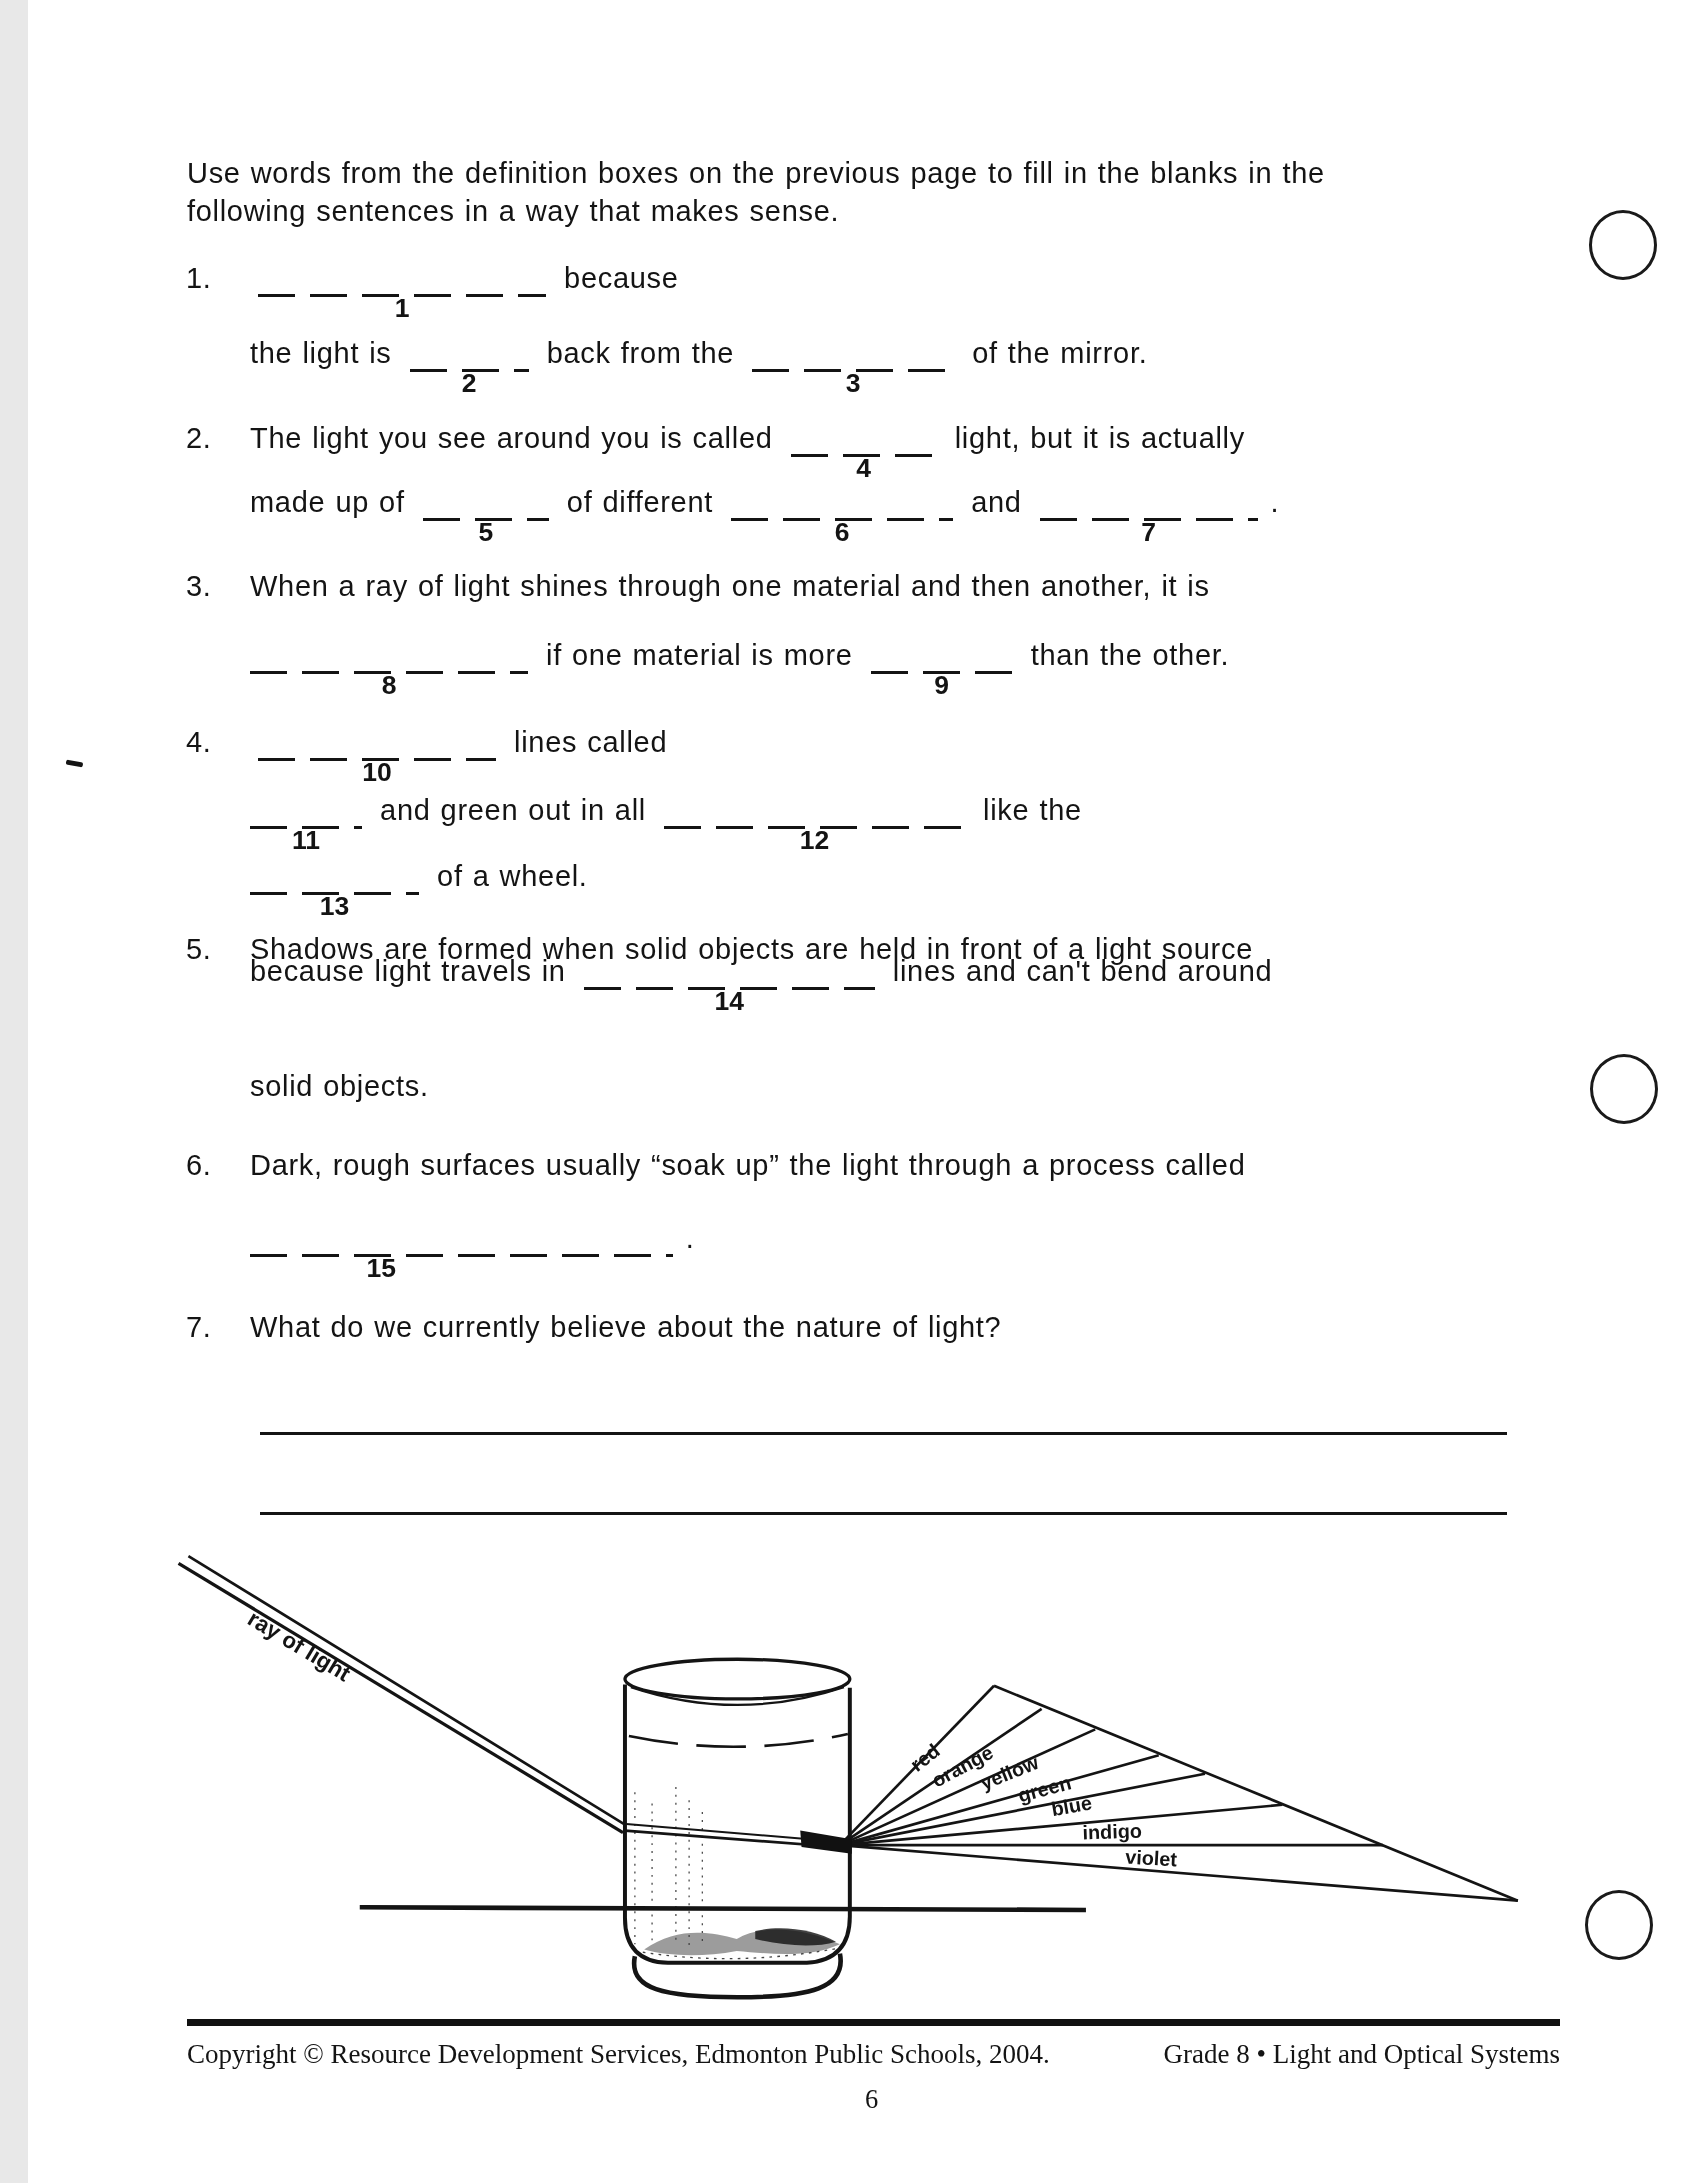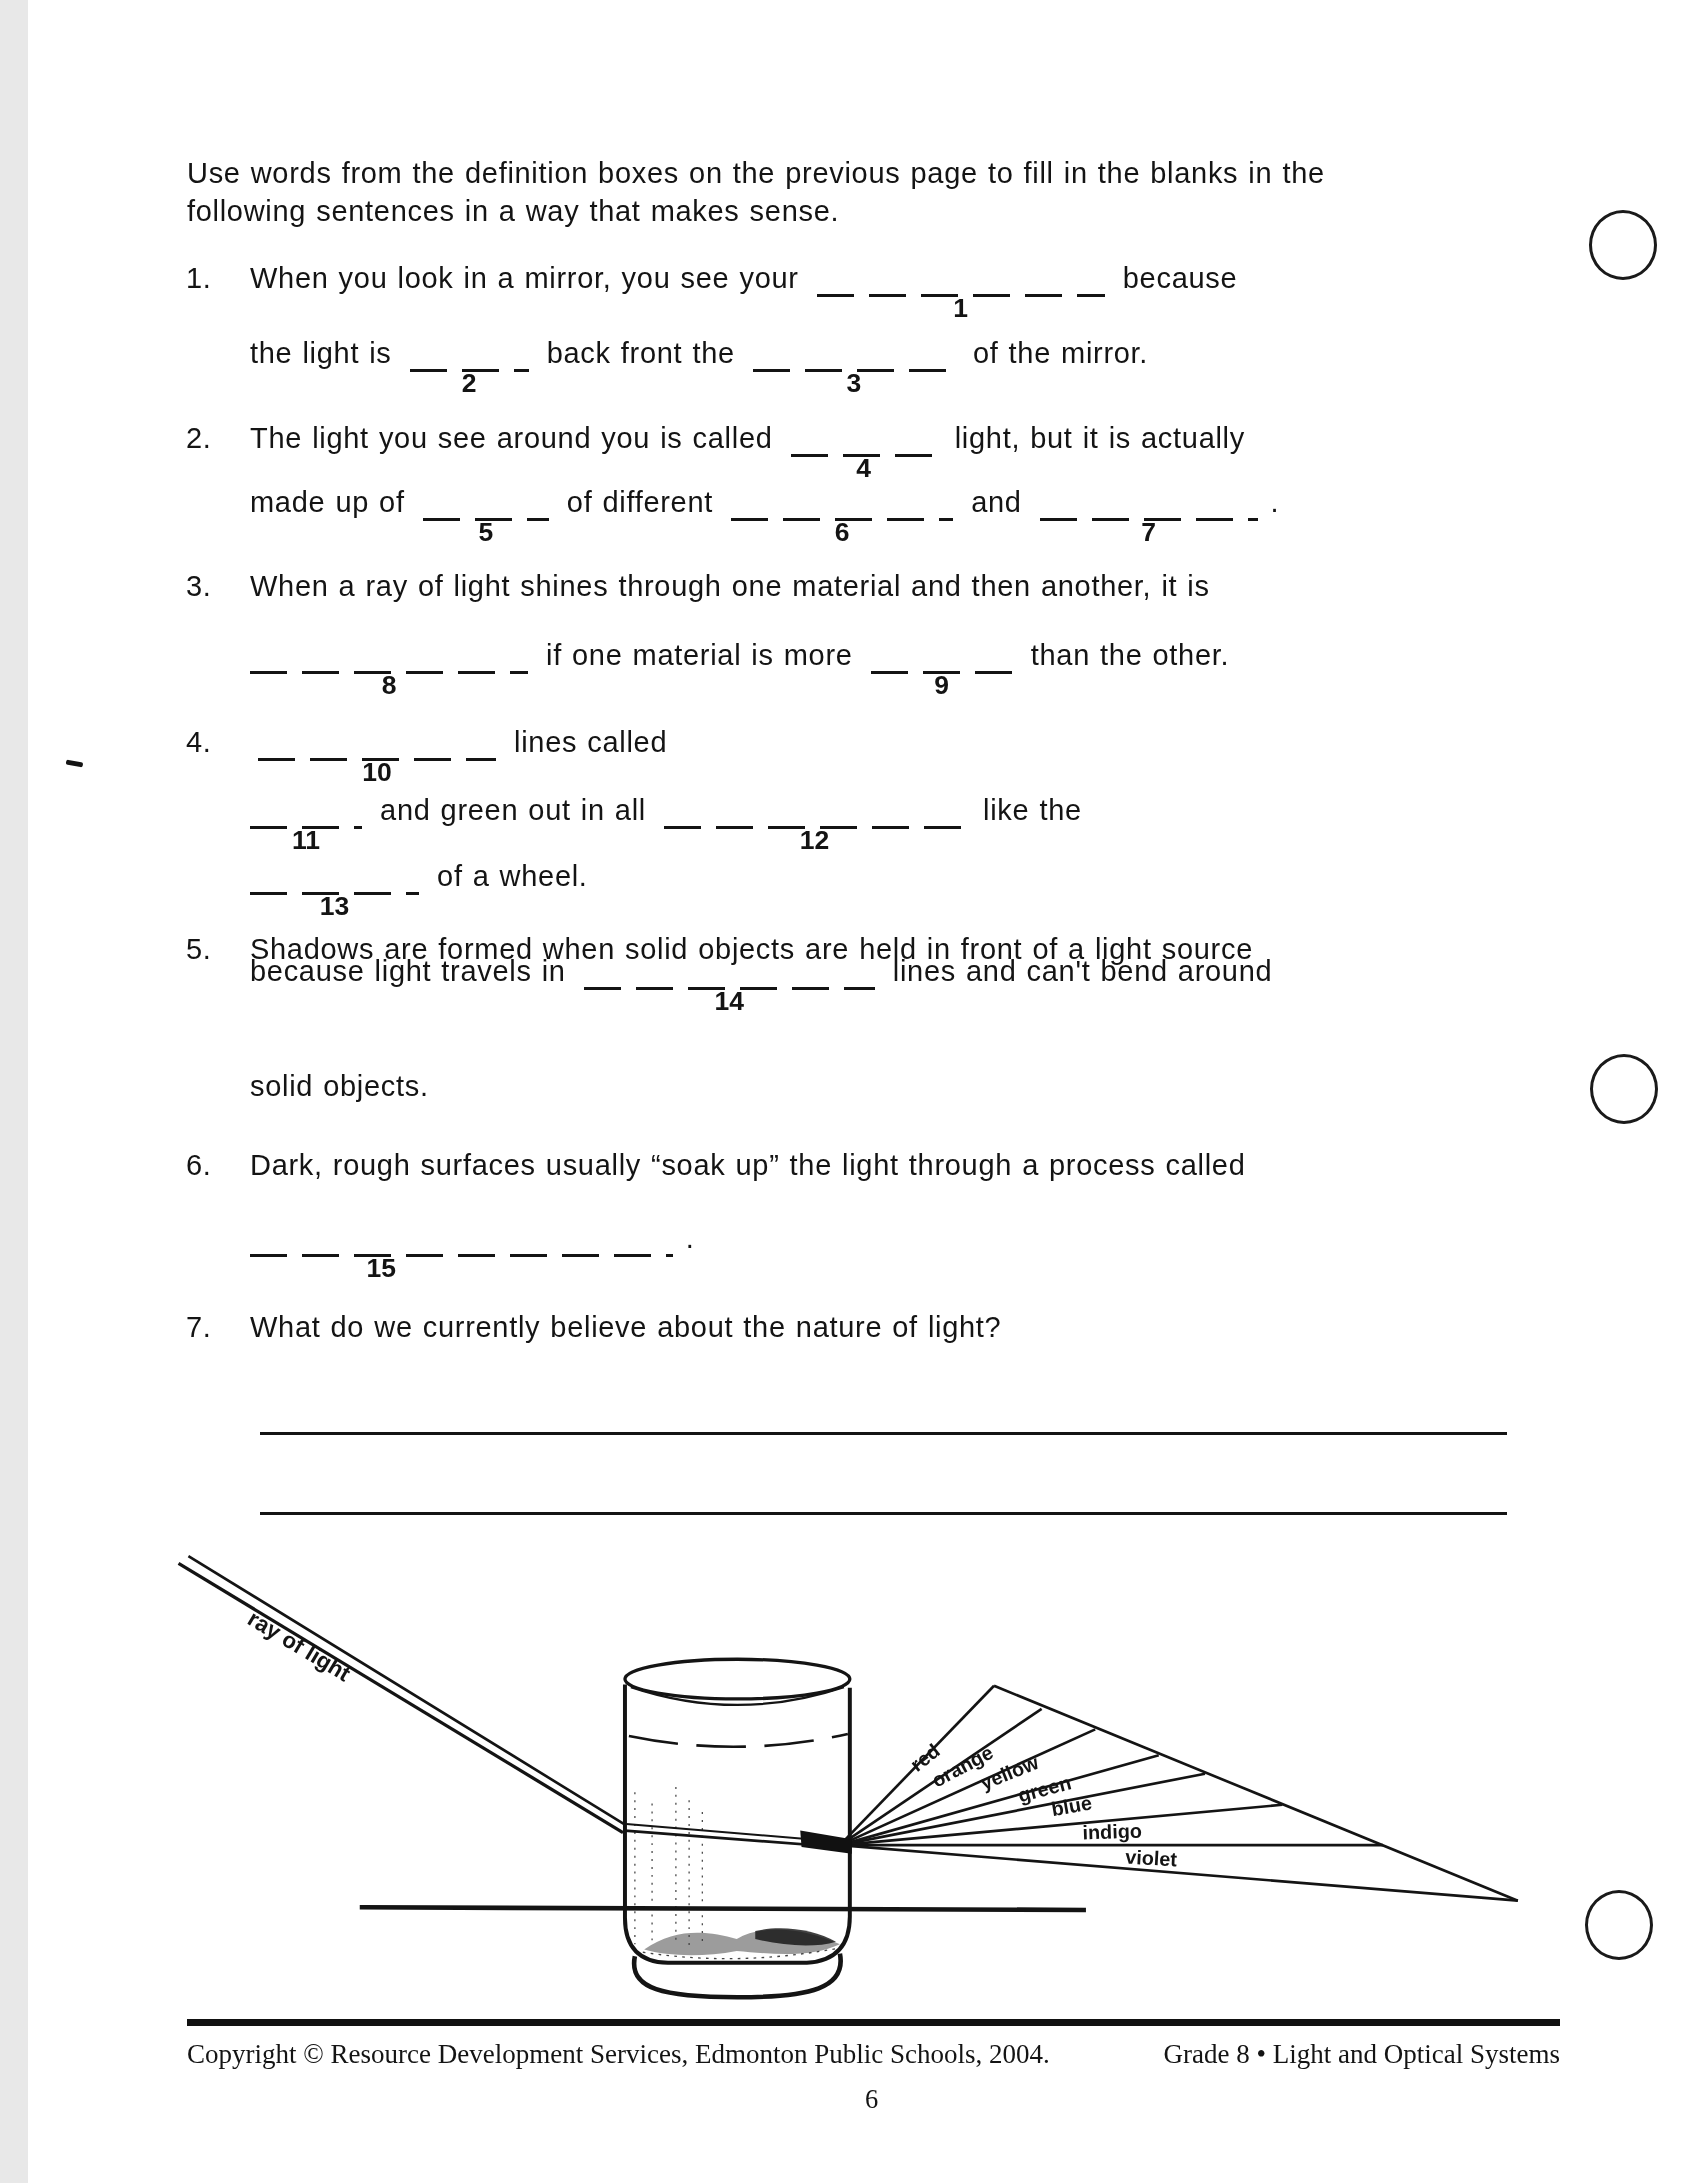--- a/index.html
+++ b/index.html
@@ -60,28 +60,27 @@
 </head>
 <body>
 
 <div id="sheet">
 
   <div class="line intro" style="top:159px">Use words from the definition boxes on the previous page to fill in the blanks in the</div>
   <div class="line intro" style="top:197px">following sentences in a way that makes sense.</div>
 
   <div class="line" style="top:264px">
     <span class="inum">1.</span>
-    <span>When you look in a mirror, you see your</span>
     <span class="blank" style="width:288px"><i class="dash"></i><b class="bnum">1</b></span>
     <span>because</span>
   </div>
   <div class="line" style="top:339px">
     <span>the light is</span>
     <span class="blank" style="width:119px"><i class="dash"></i><b class="bnum">2</b></span>
-    <span>back front the</span>
+    <span>back from the</span>
     <span class="blank" style="width:202px"><i class="dash"></i><b class="bnum">3</b></span>
     <span>of the mirror.</span>
   </div>
 
   <div class="line" style="top:424px">
     <span class="inum">2.</span>
     <span>The light you see around you is called</span>
     <span class="blank" style="width:146px"><i class="dash"></i><b class="bnum">4</b></span>
     <span>light, but it is actually</span>
   </div>

